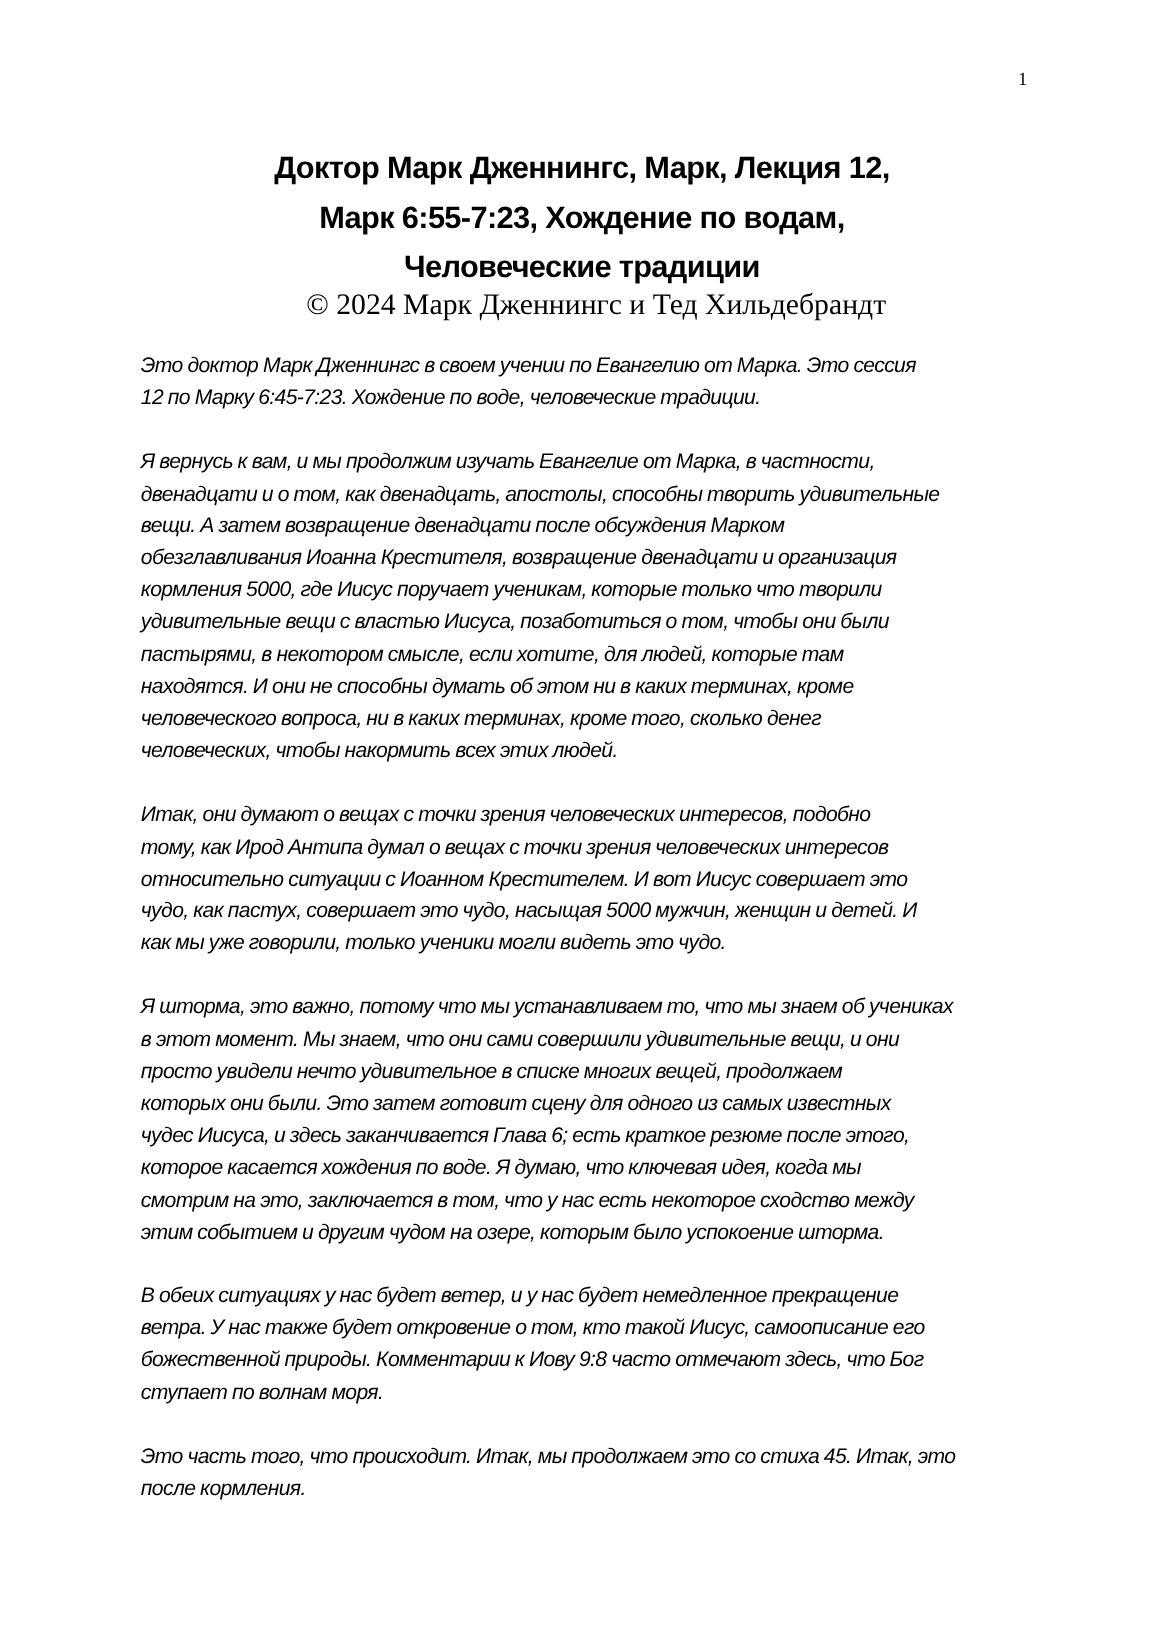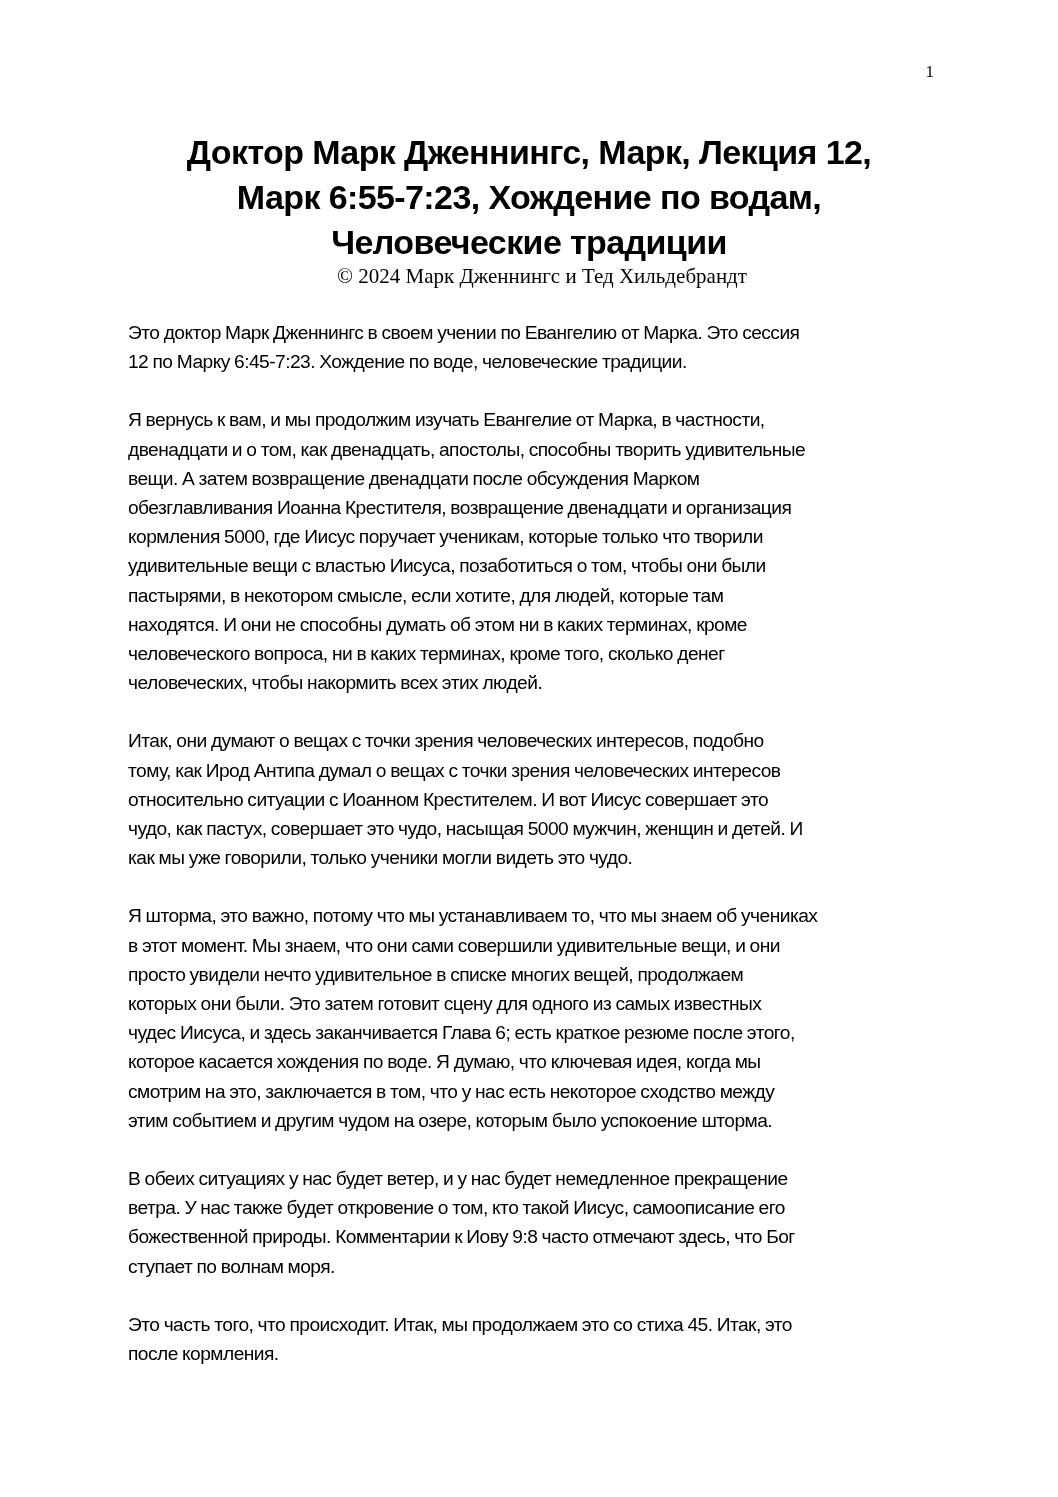--- a/index.html
+++ b/index.html
@@ -26,30 +26,30 @@
       position: absolute;
       top: 130px;
       left: 0;
       width: 1058px;
       text-align: center;
     }
     .title {
       margin: 0;
       font-family: "Liberation Sans", sans-serif;
       font-weight: bold;
-      font-size: 34px;
+      font-size: 28px;
       line-height: 45px;
       letter-spacing: -0.6px;
     }
     .title .line {
       display: block;
     }
     .copyright {
       font-family: "Liberation Serif", serif;
-      font-size: 21px;
+      font-size: 27px;
       line-height: 26px;
       margin-top: -2px;
       padding-left: 26px;
     }
     .body-text {
       position: absolute;
       top: 318px;
       left: 128px;
       width: 820px;
       font-family: "Liberation Sans", sans-serif;
@@ -57,20 +57,21 @@
       line-height: 29.2px;
       letter-spacing: -0.55px;
       word-spacing: -0.5px;
     }
     .para {
       margin: 0 0 29px 0;
     }
     .para .line {
       display: block;
       white-space: nowrap;
+      font-style: italic;
     }
   </style>
 </head>
 <body>
 
 <div class="page-number">1</div>
 
 <div class="title-block">
   <h1 class="title">
     <span class="line">Доктор Марк Дженнингс, Марк, Лекция 12,</span>

